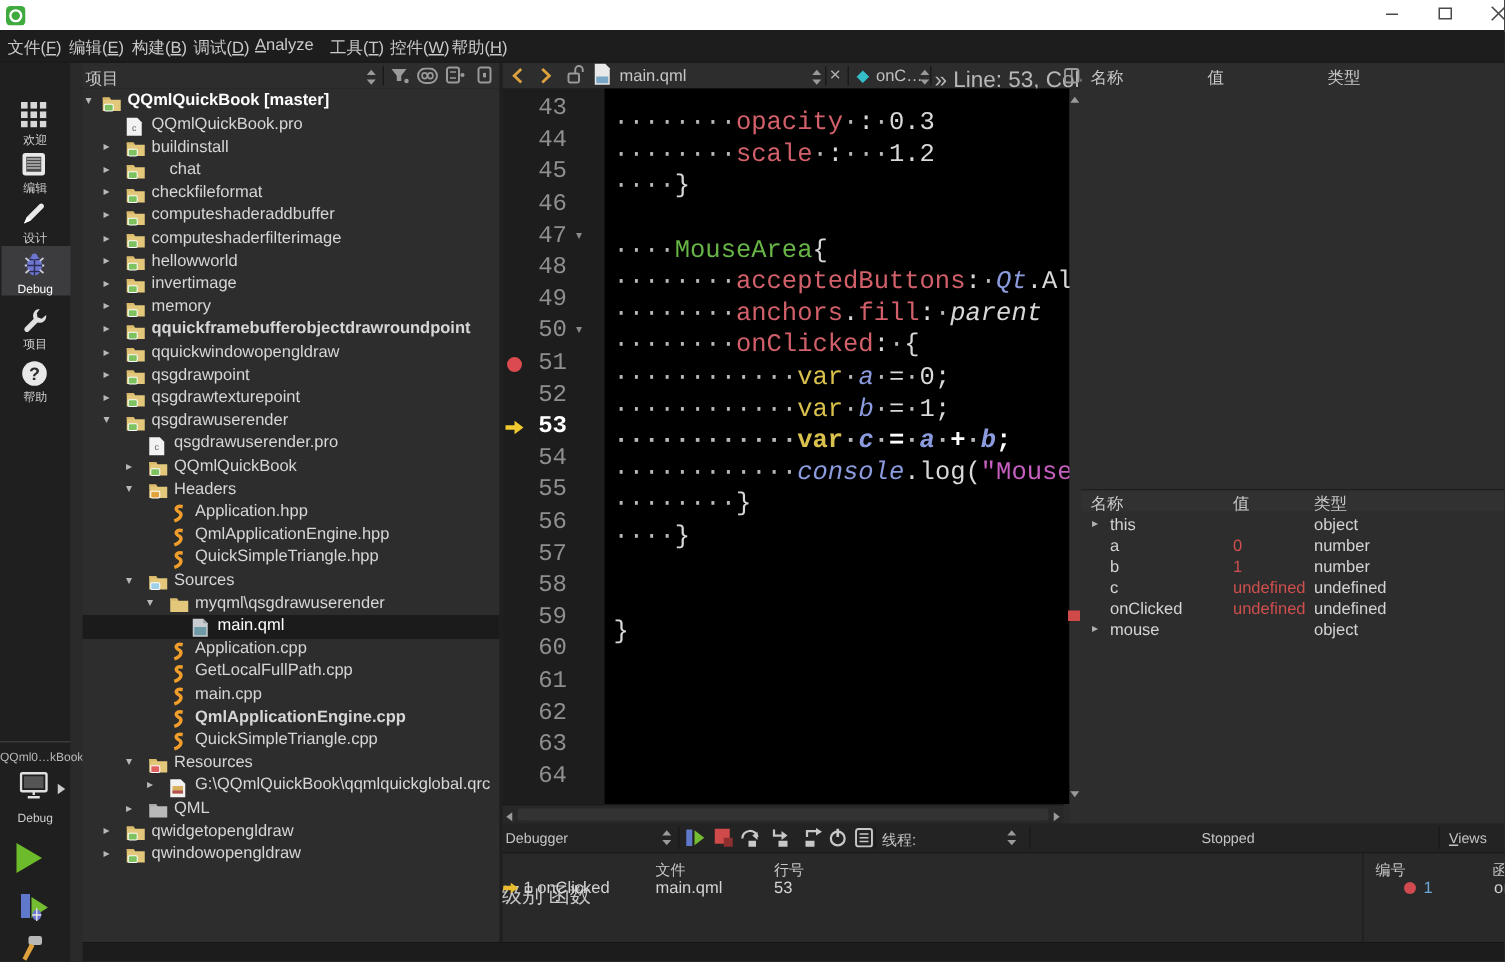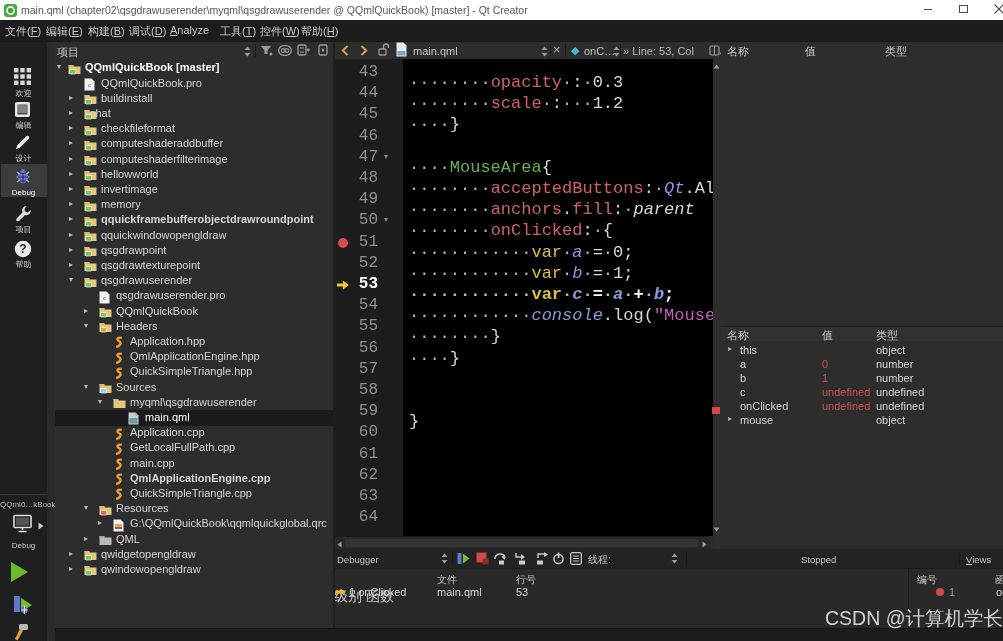--- a/index.html
+++ b/index.html
@@ -44,21 +44,20 @@
           border-bottom:1px solid #1a1a1a;color:#c4c4c4;font-size:11px;}
   #stackpane{left:335px;top:569px;width:668px;height:60px;background:#292929;color:#cccccc;font-size:11px;}
   #bottomstrip{left:55px;top:629px;width:948px;height:12px;background:#1c1c1c;}
   #watermark{left:825px;top:605px;width:178px;font-size:19.5px;color:#d2d2d2;white-space:nowrap;}
 </style>
 </head>
 <body>
 <div id="app">
 
   <div id="titlebar" class="abs"></div>
-  <div id="titletext" class="abs">main.qml (chapter02\qsgdrawuserender\myqml\qsgdrawuserender @ QQmlQuickBook) [master] - Qt Creator</div>
   <svg class="abs" style="left:4px;top:4px" width="13" height="13" viewBox="0 0 13 13">
     <rect x="0" y="0" width="13" height="13" rx="3" fill="#3fab3f"></rect>
     <circle cx="6.5" cy="6.5" r="3.6" fill="none" stroke="#fff" stroke-width="1.6"></circle>
   </svg>
   <div class="abs" style="left:924px;top:9px;width:8px;height:1px;background:#4a4a4a"></div>
   <div class="abs" style="left:959px;top:5px;width:7px;height:6px;border:1px solid #4a4a4a"></div>
   <svg class="abs" style="left:994px;top:4px" width="10" height="10" viewBox="0 0 10 10">
       <path d="M0.5 0.5 L9.5 9.5 M9.5 0.5 L0.5 9.5" stroke="#4a4a4a" stroke-width="1.1"></path>
     </svg>
 
@@ -121,21 +120,21 @@
     <div class="abs" style="left:550px;top:44px;width:1px;height:13px;background:#1a1a1a"></div>
     <div class="abs" style="left:553px;top:42px;color:#b0b0b0;font-size:13px">×</div>
     <div class="abs" style="left:565px;top:44px;width:1px;height:13px;background:#1a1a1a"></div>
     <div class="abs" style="left:571px;top:44px;color:#35bdc8;font-size:11px">◆</div>
     <div class="abs" style="left:584px;top:45px;color:#c0c0c0;font-size:11px">onC…</div>
     <svg class="abs" style="left:613px;top:46px" width="7" height="11" viewBox="0 0 7 11">
         <path d="M0.5 4 L3.5 0.5 L6.5 4 Z" fill="#9a9a9a"></path>
         <path d="M0.5 7 L6.5 7 L3.5 10.5 Z" fill="#9a9a9a"></path>
       </svg>
     <div class="abs" style="left:620px;top:44px;width:1px;height:13px;background:#1a1a1a"></div>
-    <div class="abs" style="left:623px;top:45px;color:#b8b8b8;font-size:11px">» Line: 53, Col</div>
+    <div class="abs" style="left:623px;top:45px;color:#b8b8b8;font-size:15px">» Line: 53, Col</div>
     <svg class="abs" style="left:709px;top:45px" width="14" height="11" viewBox="0 0 14 11">
       <rect x="1" y="1" width="9" height="9" rx="1.5" fill="none" stroke="#9a9a9a" stroke-width="1.2"></rect>
       <line x1="5.5" y1="1" x2="5.5" y2="10" stroke="#9a9a9a" stroke-width="1.1"></line>
       <circle cx="12.5" cy="8.5" r="1.3" fill="#9a9a9a"></circle>
     </svg>
   </div>
 
   <div id="sidebar" class="abs"></div>
   <div id="sidestrip" class="abs"></div>
   <div id="sideicons">
@@ -236,21 +235,21 @@
         <path d="M0.5 2 L5 2 L6 3.5 L0.5 3.5 Z" fill="#d9b86a"></path>
         <rect x="1.5" y="6.5" width="6" height="4.5" rx="0.8" fill="#7dc25e" stroke="#fdfdfd" stroke-width="0.7"></rect>
       </svg>
 <div class="trow" style="left:101px;top:91.7px;font-weight:normal;color:#d6d6d6">buildinstall</div>
 <div class="abs" style="left:69px;top:108.9px;color:#b8b8b8;font-size:8px;line-height:8px">▸</div>
 <svg class="abs" style="left:84px;top:108px" width="13" height="12" viewBox="0 0 13 12">
         <path d="M0.5 2 L0.5 11 L12.5 11 L12.5 3.5 L6 3.5 L5 2 Z" fill="#e3c77b"></path>
         <path d="M0.5 2 L5 2 L6 3.5 L0.5 3.5 Z" fill="#d9b86a"></path>
         <rect x="1.5" y="6.5" width="6" height="4.5" rx="0.8" fill="#7dc25e" stroke="#fdfdfd" stroke-width="0.7"></rect>
       </svg>
-<div class="trow" style="left:90px;top:106.9px;font-weight:normal;color:#d6d6d6">chat</div>
+<div class="trow" style="left:113px;top:106.9px;font-weight:normal;color:#d6d6d6">chat</div>
 <div class="abs" style="left:69px;top:124.1px;color:#b8b8b8;font-size:8px;line-height:8px">▸</div>
 <svg class="abs" style="left:84px;top:124px" width="13" height="12" viewBox="0 0 13 12">
         <path d="M0.5 2 L0.5 11 L12.5 11 L12.5 3.5 L6 3.5 L5 2 Z" fill="#e3c77b"></path>
         <path d="M0.5 2 L5 2 L6 3.5 L0.5 3.5 Z" fill="#d9b86a"></path>
         <rect x="1.5" y="6.5" width="6" height="4.5" rx="0.8" fill="#7dc25e" stroke="#fdfdfd" stroke-width="0.7"></rect>
       </svg>
 <div class="trow" style="left:101px;top:122.1px;font-weight:normal;color:#d6d6d6">checkfileformat</div>
 <div class="abs" style="left:69px;top:139.3px;color:#b8b8b8;font-size:8px;line-height:8px">▸</div>
 <svg class="abs" style="left:84px;top:139px" width="13" height="12" viewBox="0 0 13 12">
         <path d="M0.5 2 L0.5 11 L12.5 11 L12.5 3.5 L6 3.5 L5 2 Z" fill="#e3c77b"></path>
@@ -593,14 +592,13 @@
   <div class="abs" style="left:437px;top:586px;color:#d4d4d4;font-size:11px">main.qml</div>
   <div class="abs" style="left:516px;top:586px;color:#d4d4d4;font-size:11px">53</div>
   <div class="abs" style="left:908px;top:569px;width:1px;height:60px;background:#1f1f1f"></div>
   <div class="abs" style="left:936px;top:588px;width:8px;height:8px;border-radius:50%;background:#d04a50"></div>
   <div class="abs" style="left:949px;top:586px;color:#6fa8d8;font-size:11px">1</div>
   <div class="abs" style="left:996px;top:586px;color:#d4d4d4;font-size:11px;white-space:nowrap">onClicked</div>
 </div>
   <div class="abs" style="left:333px;top:42px;width:2px;height:587px;background:#1f1f1f"></div>
   <div class="abs" style="left:55px;top:628px;width:948px;height:1px;background:#151515"></div>
   <div id="bottomstrip" class="abs"></div>
-  <div id="watermark" class="abs">CSDN @计算机学长</div>
 </div>
 
 </body></html>

